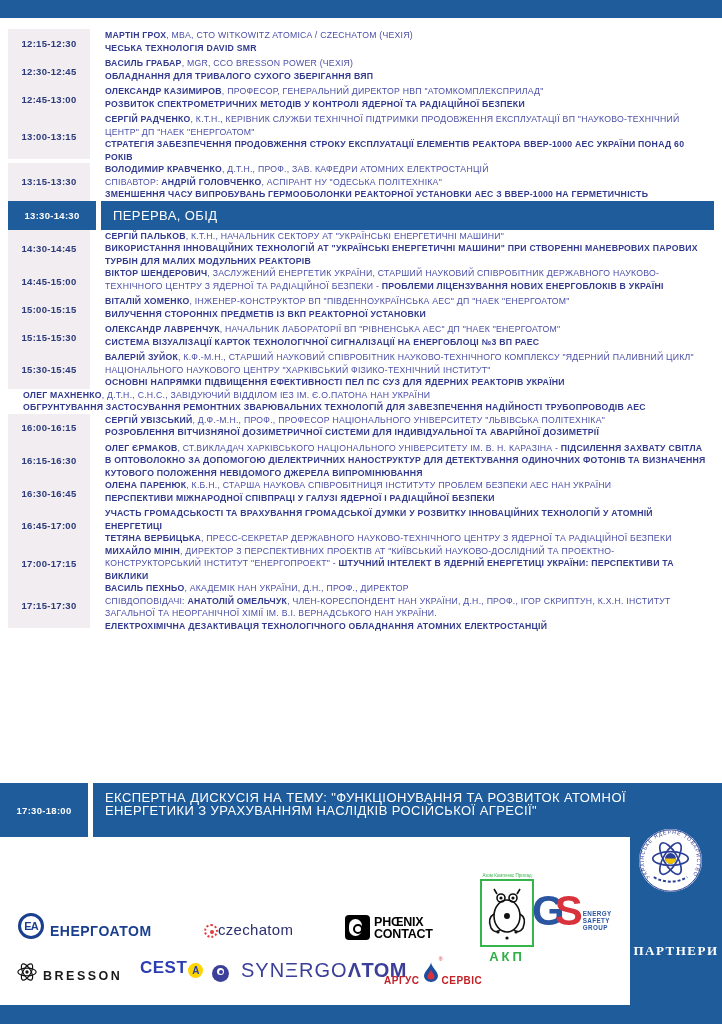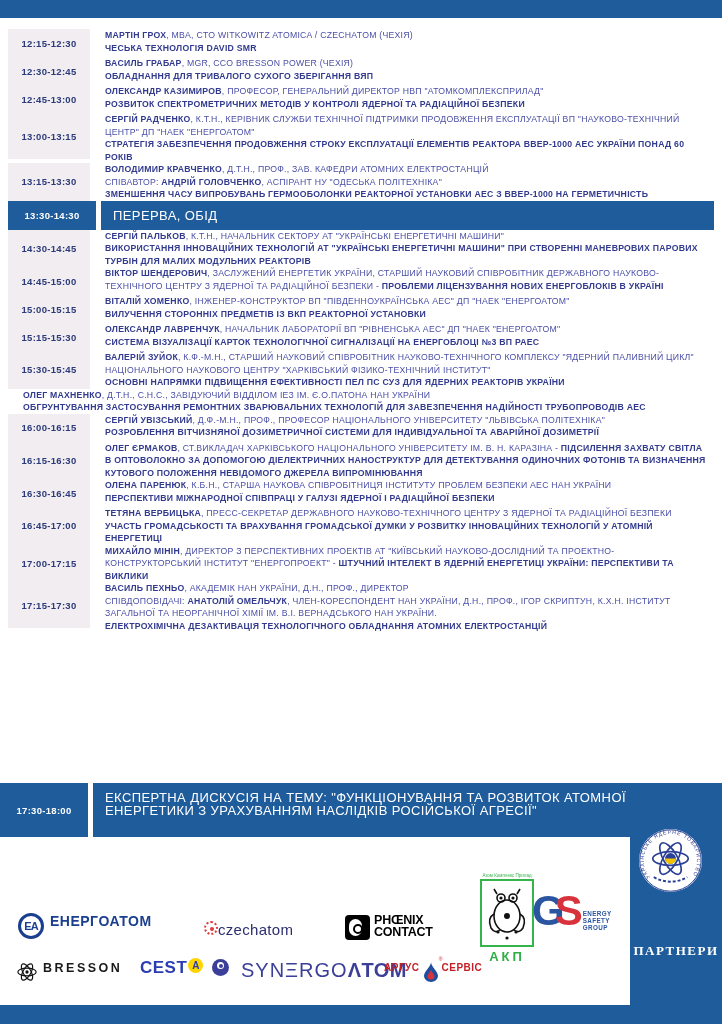--- a/index.html
+++ b/index.html
@@ -41,21 +41,21 @@
     font-size:13px; font-weight:normal; letter-spacing:.4px; line-height:13px;
     padding:8px 10px 8px 12px;
   }
   .band.lunch { min-height:27px; }
   .band.discussion { min-height:54px; margin-top:auto; }
 
   
   .footer { flex:none; height:187px; background:#1e5c9b; position:relative; }
   .white-panel { position:absolute; left:0; top:0; width:630px; height:168px; background:#ffffff; }
 
-  .logo { position:absolute; display:flex; align-items:flex-start; }
+  .logo { position:absolute; display:flex; align-items:flex-end; }
 
   
   .ea-circle { width:26px; height:26px; border:3px solid #1b3f8f; border-radius:50%;
     display:flex; align-items:center; justify-content:center;
     color:#1b3f8f; font-weight:bold; font-size:11px; letter-spacing:-1px; }
   .ea-text { margin-left:6px; color:#1b3f8f; font-weight:bold; font-size:14px; letter-spacing:.5px; }
 
   
   .cz-icon { width:14px; height:14px; border:2px dotted #e03a3e; border-radius:50%; position:relative; }
   .cz-icon::after { content:""; position:absolute; left:4px; top:4px; width:4px; height:4px;
@@ -220,22 +220,22 @@
       <div class="srow">
         <div class="time-cell">16:30-16:45</div>
         <div class="desc">
           <div class="ln"><span class="b">ОЛЕНА ПАРЕНЮК</span><span>, К.Б.Н., СТАРША НАУКОВА СПІВРОБІТНИЦЯ ІНСТИТУТУ ПРОБЛЕМ БЕЗПЕКИ АЕС НАН УКРАЇНИ</span></div>
           <div class="ln"><span class="b">ПЕРСПЕКТИВИ МІЖНАРОДНОЇ СПІВПРАЦІ У ГАЛУЗІ ЯДЕРНОЇ І РАДІАЦІЙНОЇ БЕЗПЕКИ</span></div>
         </div>
       </div>
       <div class="srow">
         <div class="time-cell">16:45-17:00</div>
         <div class="desc">
+          <div class="ln"><span class="b">УЧАСТЬ ГРОМАДСЬКОСТІ ТА ВРАХУВАННЯ ГРОМАДСЬКОЇ ДУМКИ У РОЗВИТКУ ІННОВАЦІЙНИХ ТЕХНОЛОГІЙ У АТОМНІЙ ЕНЕРГЕТИЦІ</span></div>
           <div class="ln"><span class="b">ТЕТЯНА ВЕРБИЦЬКА</span><span>, ПРЕСС-СЕКРЕТАР ДЕРЖАВНОГО НАУКОВО-ТЕХНІЧНОГО ЦЕНТРУ З ЯДЕРНОЇ ТА РАДІАЦІЙНОЇ БЕЗПЕКИ</span></div>
-          <div class="ln"><span class="b">УЧАСТЬ ГРОМАДСЬКОСТІ ТА ВРАХУВАННЯ ГРОМАДСЬКОЇ ДУМКИ У РОЗВИТКУ ІННОВАЦІЙНИХ ТЕХНОЛОГІЙ У АТОМНІЙ ЕНЕРГЕТИЦІ</span></div>
         </div>
       </div>
       <div class="srow">
         <div class="time-cell">17:00-17:15</div>
         <div class="desc">
           <div class="ln"><span class="b">МИХАЙЛО МІНІН</span><span>, ДИРЕКТОР З ПЕРСПЕКТИВНИХ ПРОЕКТІВ АТ "КИЇВСЬКИЙ НАУКОВО-ДОСЛІДНИЙ ТА ПРОЕКТНО-КОНСТРУКТОРСЬКИЙ ІНСТИТУТ "ЕНЕРГОПРОЕКТ" - </span><span class="b">ШТУЧНИЙ ІНТЕЛЕКТ В ЯДЕРНІЙ ЕНЕРГЕТИЦІ УКРАЇНИ: ПЕРСПЕКТИВИ ТА ВИКЛИКИ</span></div>
         </div>
       </div>
       <div class="srow">
         <div class="time-cell">17:15-17:30</div>

